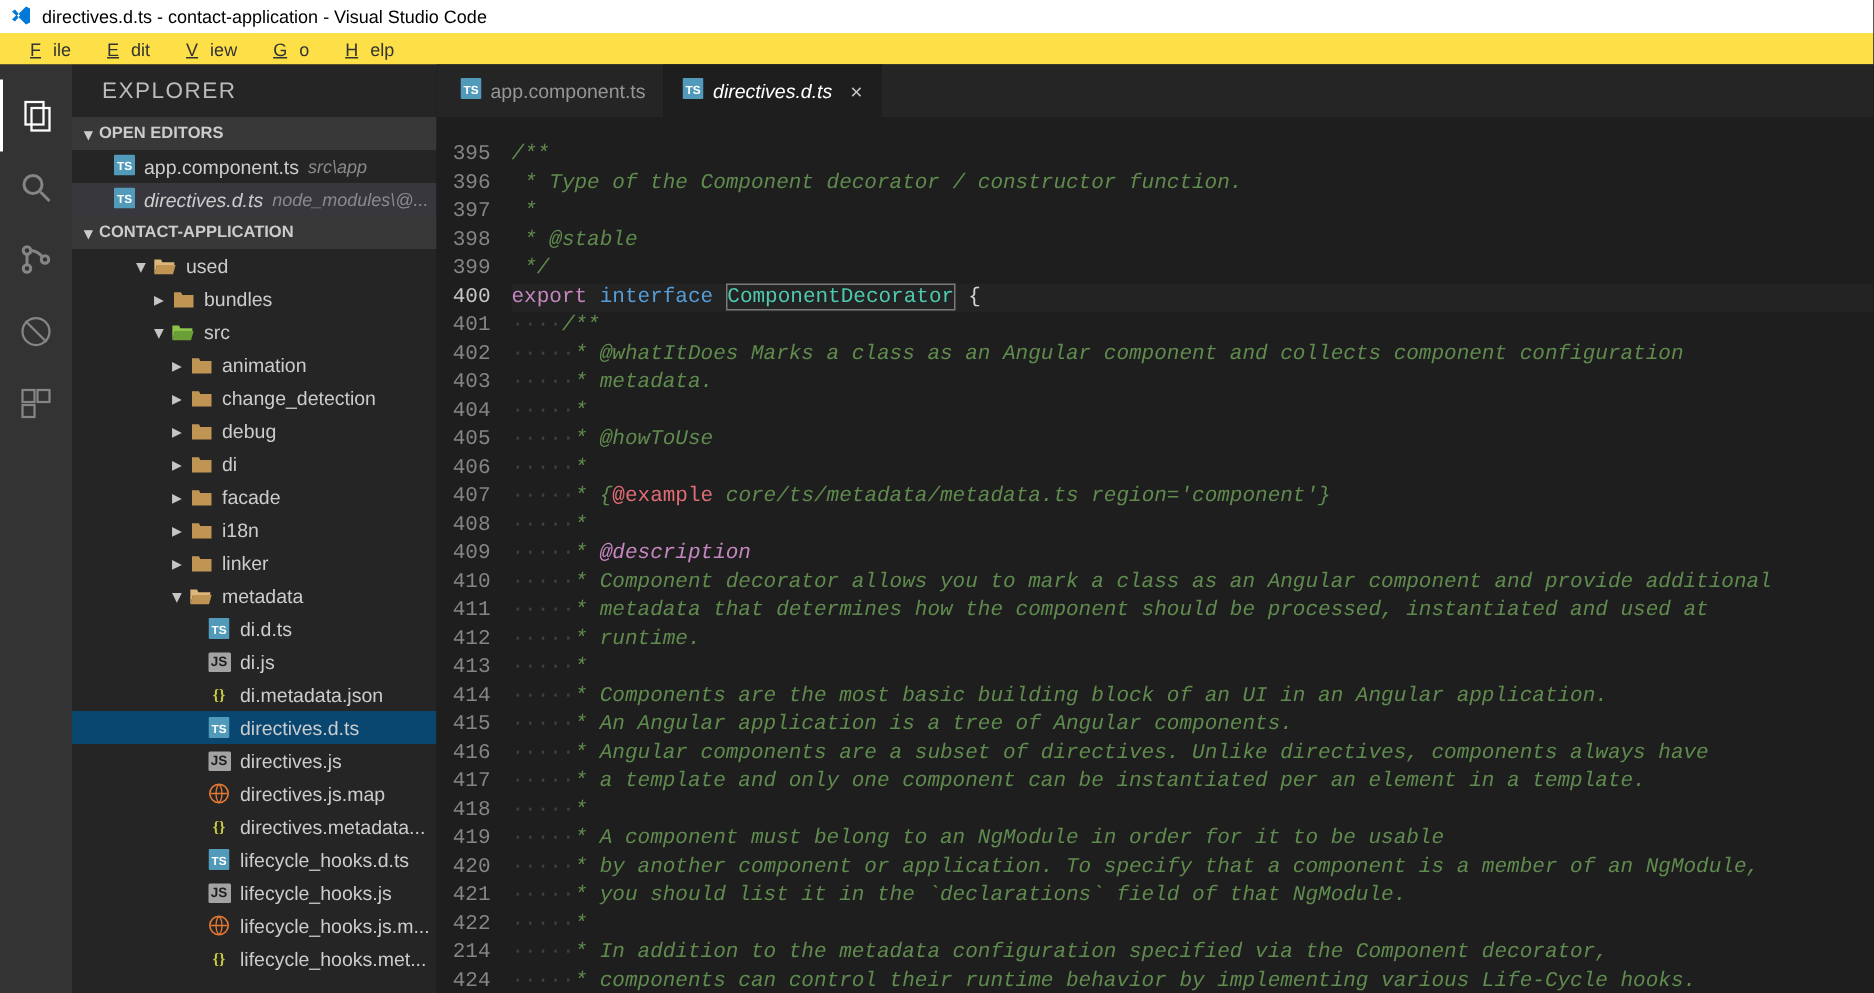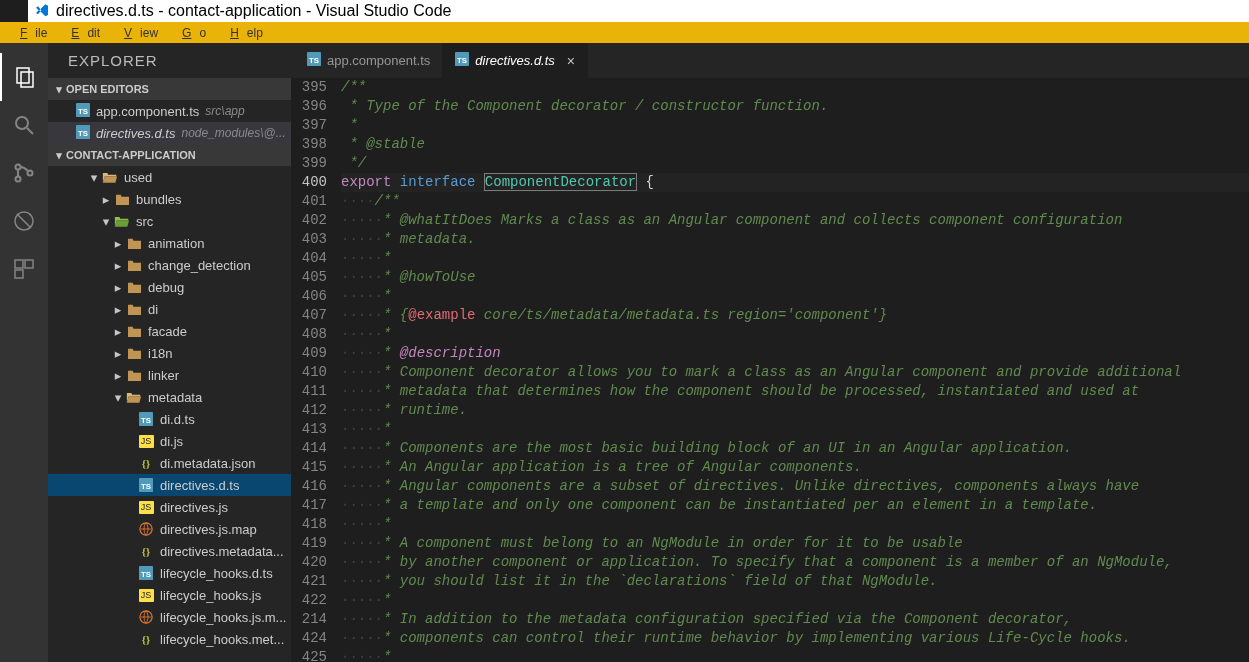--- a/index.html
+++ b/index.html
@@ -1,19 +1,19 @@
 <!DOCTYPE html>
 <html><head>
 <meta charset="utf-8">
 <style>
 * { margin: 0; padding: 0; box-sizing: border-box; }
 body { font-family: "Segoe UI", Arial, sans-serif; font-size: 13px; background: #1e1e1e; color: #cccccc; overflow: hidden; width: 1249px; height: 662px; }
-.titlebar { background: #fff; height: 22px; display: flex; align-items: center; padding-left: 6px; color: #000; font-size: 16px; margin-left: 28px; }
+.titlebar { background: #fff; height: 22px; display: flex; align-items: center; padding-left: 6px; color: #000; font-size: 12px; }
 .titlebar .vscode-icon { width: 16px; height: 16px; margin-right: 6px; }
-.menubar { background: #eab308; height: 21px; display: flex; align-items: center; padding-left: 4px; color: #333; font-size: 12px; }
+.menubar { background: #fde047; height: 21px; display: flex; align-items: center; padding-left: 4px; color: #333; font-size: 12px; }
 .menubar span { padding: 2px 8px; cursor: default; }
 .menubar .mn-u { text-decoration: underline; }
 .main { display: flex; height: calc(100% - 43px); }
 
 .activitybar { width: 48px; background: #333333; display: flex; flex-direction: column; align-items: center; padding-top: 10px; }
 .activitybar .ab-item { width: 48px; height: 48px; display: flex; align-items: center; justify-content: center; color: #858585; cursor: pointer; }
 .activitybar .ab-item.active { color: #ffffff; border-left: 2px solid #fff; width: 48px; }
 .activitybar svg { width: 24px; height: 24px; }
 
 .sidebar { width: 243px; background: #252526; display: flex; flex-direction: column; }
@@ -24,31 +24,31 @@
 .oe-row { height: 22px; display: flex; align-items: center; padding-left: 28px; gap: 6px; cursor: pointer; }
 .oe-row.active { background: #37373d; }
 .oe-row .dir { color: #8a8a8a; font-size: 12px; font-style: italic; text-align: right; }
 .oe-row .fn-italic { font-style: italic; }
 
 .tree { flex: 1; overflow: auto; font-size: 13px; }
 .tree-row { height: 22px; display: flex; align-items: center; cursor: pointer; white-space: nowrap; }
 .tree-row.selected { background: #094771; }
 .tree-row .tw { width: 12px; display: inline-flex; justify-content: center; margin-right: 2px; color: #c5c5c5; }
 .tree-row .ic { width: 16px; height: 16px; margin-right: 6px; display: inline-flex; align-items: center; justify-content: center; }
-.js-ic { background:#fde047; color:#1e1e1e; font-size:9px; font-weight:400; width:15px; height:13px; border-radius:1px; display:inline-flex; align-items:center; justify-content:center;}
+.js-ic { background:#a3a3a3; color:#1e1e1e; font-size:9px; font-weight:700; width:15px; height:13px; border-radius:1px; display:inline-flex; align-items:center; justify-content:center;}
 
 .editor { flex: 1; display: flex; flex-direction: column; background: #1e1e1e; }
 .tabs { height: 35px; background: #252526; display: flex; align-items: stretch; }
 .tab { display: flex; align-items: center; padding: 0 12px; gap: 6px; border-right: 1px solid #1e1e1e; cursor: pointer; font-size: 13px; color: #969696;}
 .tab.first { padding-left:16px;}
 .tab.active { background: #1e1e1e; color: #ffffff; }
 .tab .close { margin-left: 6px; color: #c5c5c5; font-size: 14px; line-height: 1;}
 .tab .fn-italic { font-style: italic; }
 
-.code-area { flex: 1; display: flex; overflow: hidden; font-family: Consolas, "Courier New", monospace; font-size: 14px; line-height: 19px; }
+.code-area { flex: 1; display: flex; overflow: hidden; font-family: Consolas, "Courier New", monospace; font-size: 14px; line-height: 19px; margin-top: 16px; }
 .gutter { width: 50px; text-align: right; color: #858585; padding-right: 14px; user-select: none; }
 .gutter .ln { height: 19px; }
 .gutter .ln.cur { color: #c6c6c6; }
 .code { flex: 1; white-space: pre; color: #d4d4d4; }
 .code .row { height: 19px; }
 .code .row.cur { background: #2a2a2a66; }
 .cmt { color: #608b4e; font-style: italic; }
 .kw1 { color: #c586c0; }
 .kw2 { color: #569cd6; }
 .typ { color: #4ec9b0; }

